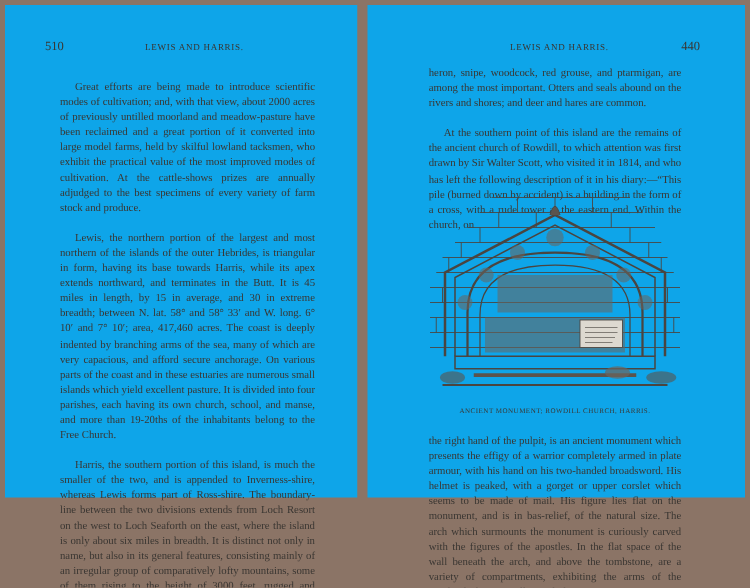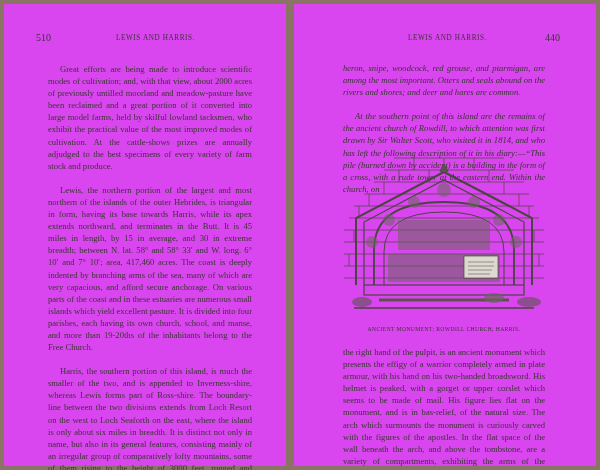--- a/index.html
+++ b/index.html
@@ -3,22 +3,22 @@
 <meta charset="utf-8">
 <style>
   html, body { margin: 0; padding: 0; }
   body {
     width: 600px; height: 470px; overflow: hidden;
     background: #8b7466;
     position: relative;
     font-family: "Liberation Serif", "DejaVu Serif", serif;
   }
   .page {
-    position: absolute; top: 4px; height: 462px;
-    background: #d946ef;
+    position: absolute; top: 4px; height: 394px;
+    background: #0ea5e9;
     color: #3a3632;
     box-sizing: border-box;
   }
   .page.left { left: 4px; width: 282px; }
   .page.right { left: 294px; width: 302px; }
   .gutter { position: absolute; left: 286px; top: 0; width: 8px; height: 470px; background: #8b7466; }
 
   .run-head {
     position: absolute; top: 30px; font-size: 7.2px; letter-spacing: 0.6px;
     text-transform: uppercase;
@@ -29,21 +29,21 @@
   .right .pnum { right: 36px; }
   .right .run-head { left: 114px; }
 
   .text {
     position: absolute; font-size: 8.6px; line-height: 12.1px;
     text-align: justify;
   }
   .text p { margin: 12px; text-indent: 12px; }
   .text p.noindent { text-indent: 0; }
   .left .text { left: 32px; top: 47px; width: 228px; }
-  .right .text.top { left: 37px; top: 46px; width: 226px; font-style: italic; }
+  .right .text.top { left: 37px; top: 36px; width: 226px; }
   .right .text.bottom { left: 37px; top: 330px; width: 226px; }
 
   .figure { position: absolute; left: 40px; top: 146px; width: 220px; height: 170px; }
   .caption {
     position: absolute; left: 37px; top: 322px; width: 226px;
     text-align: center; font-size: 5.6px; letter-spacing: 0.4px; text-transform: uppercase;
   }
 </style>
 </head>
 <body>

